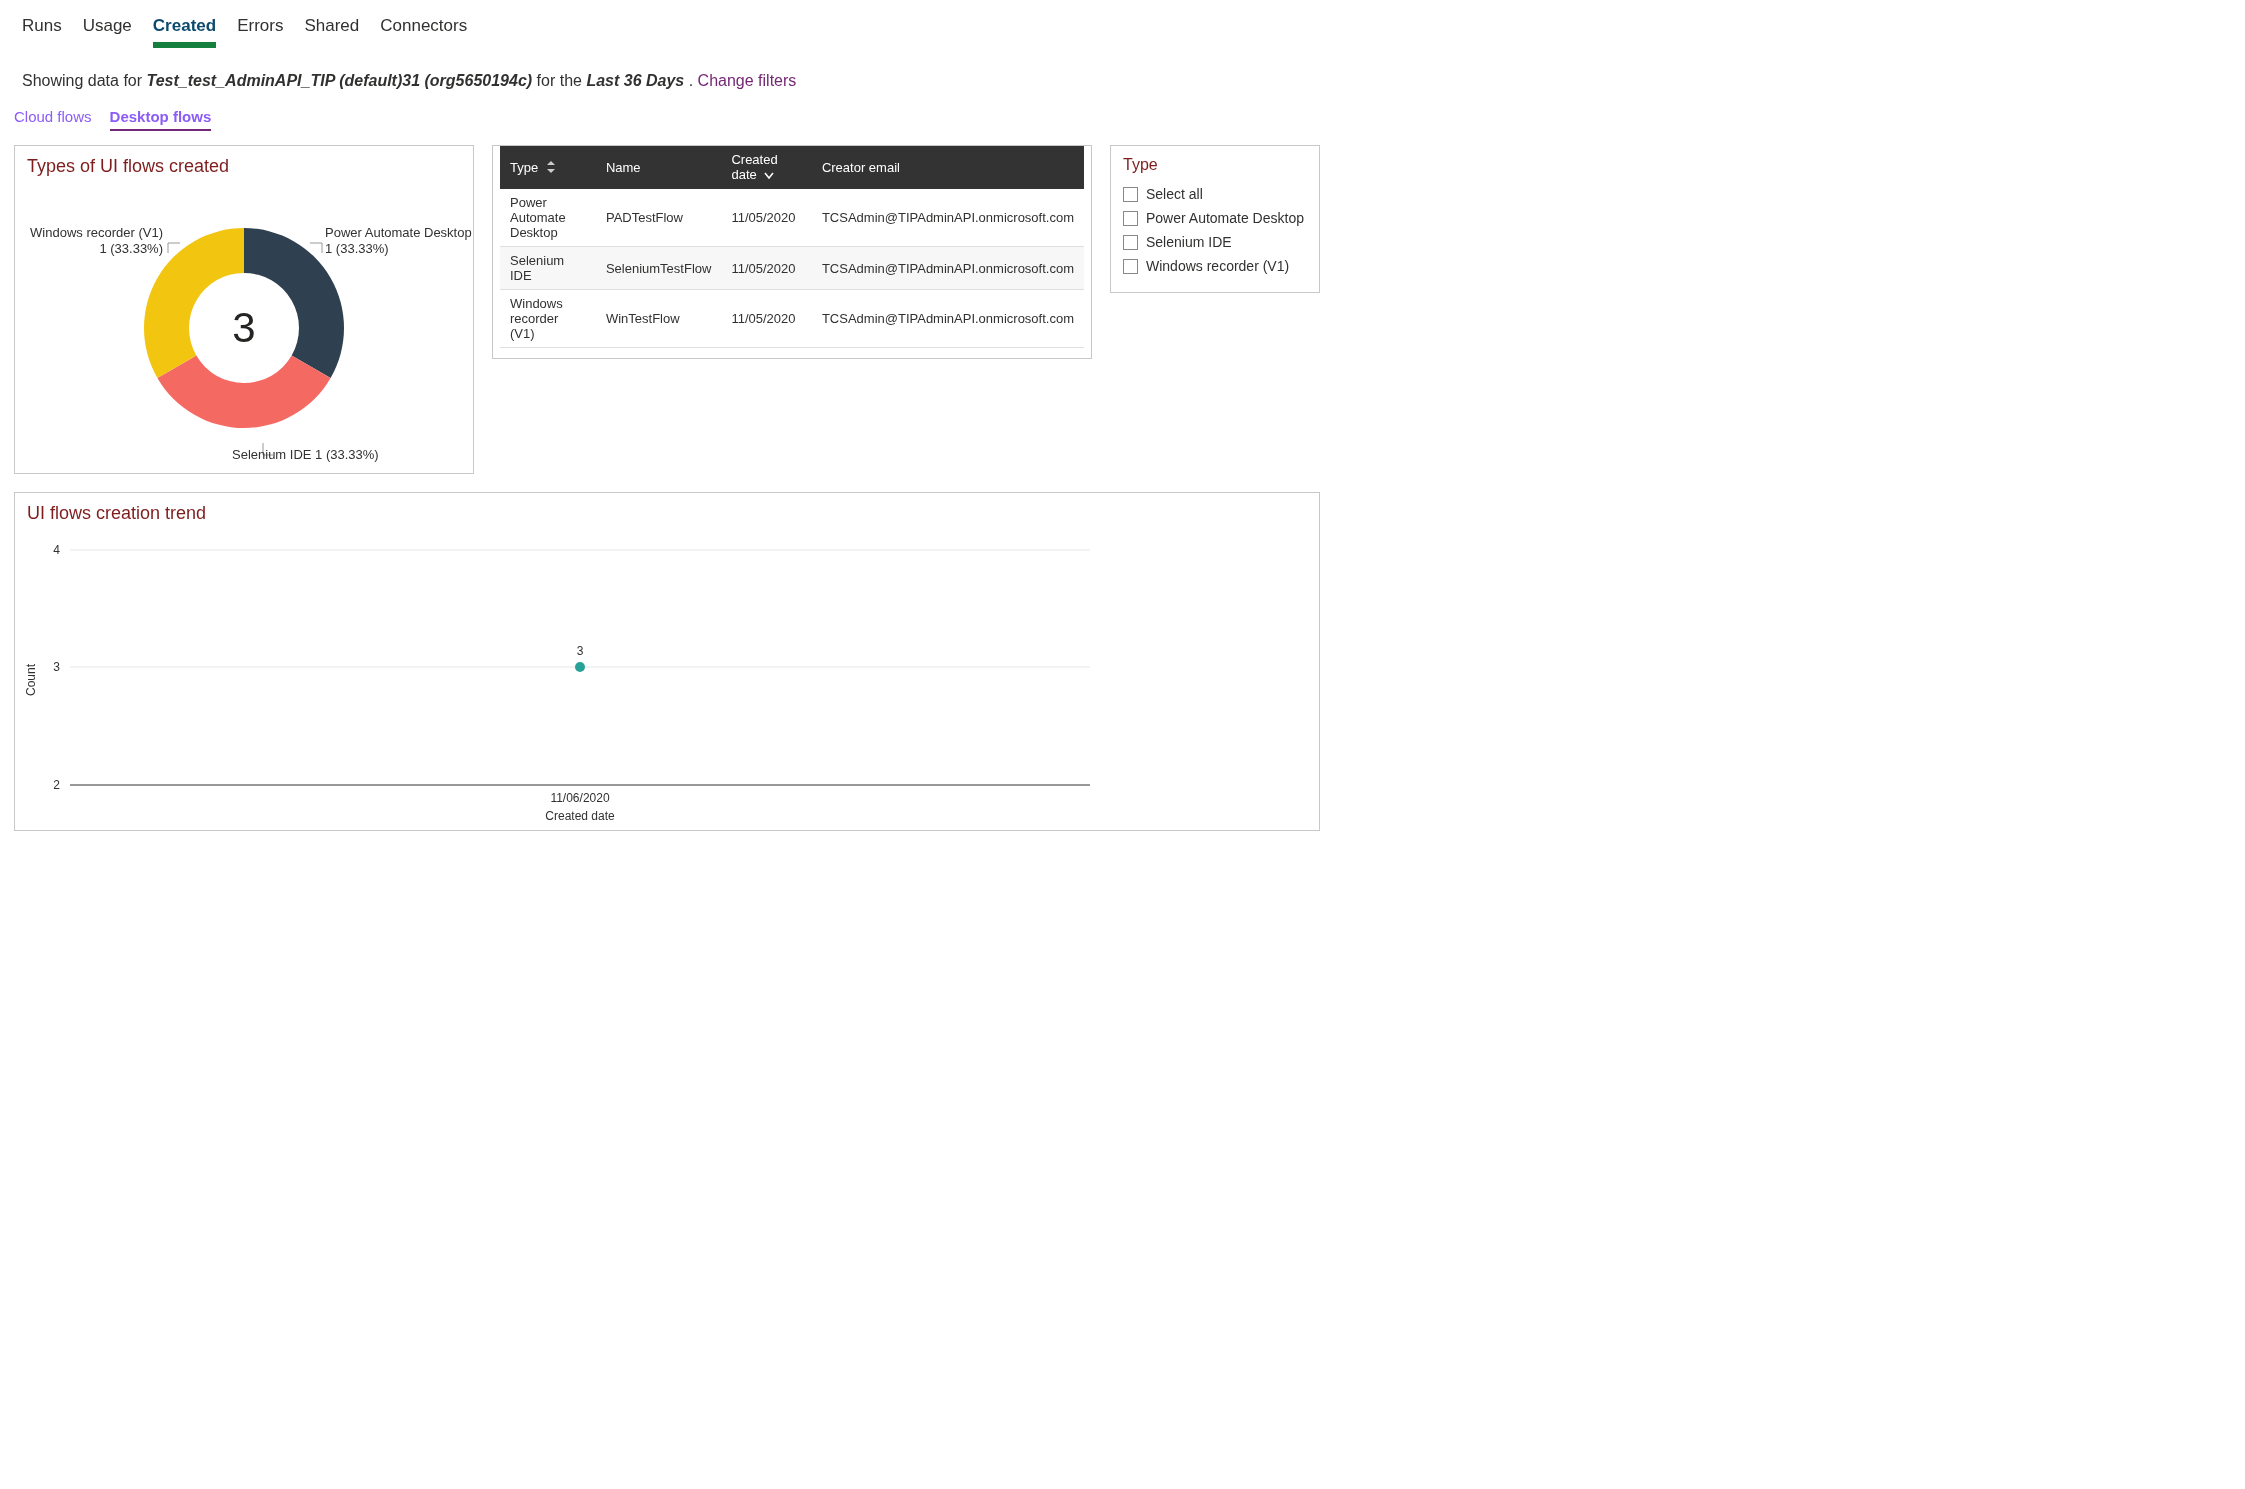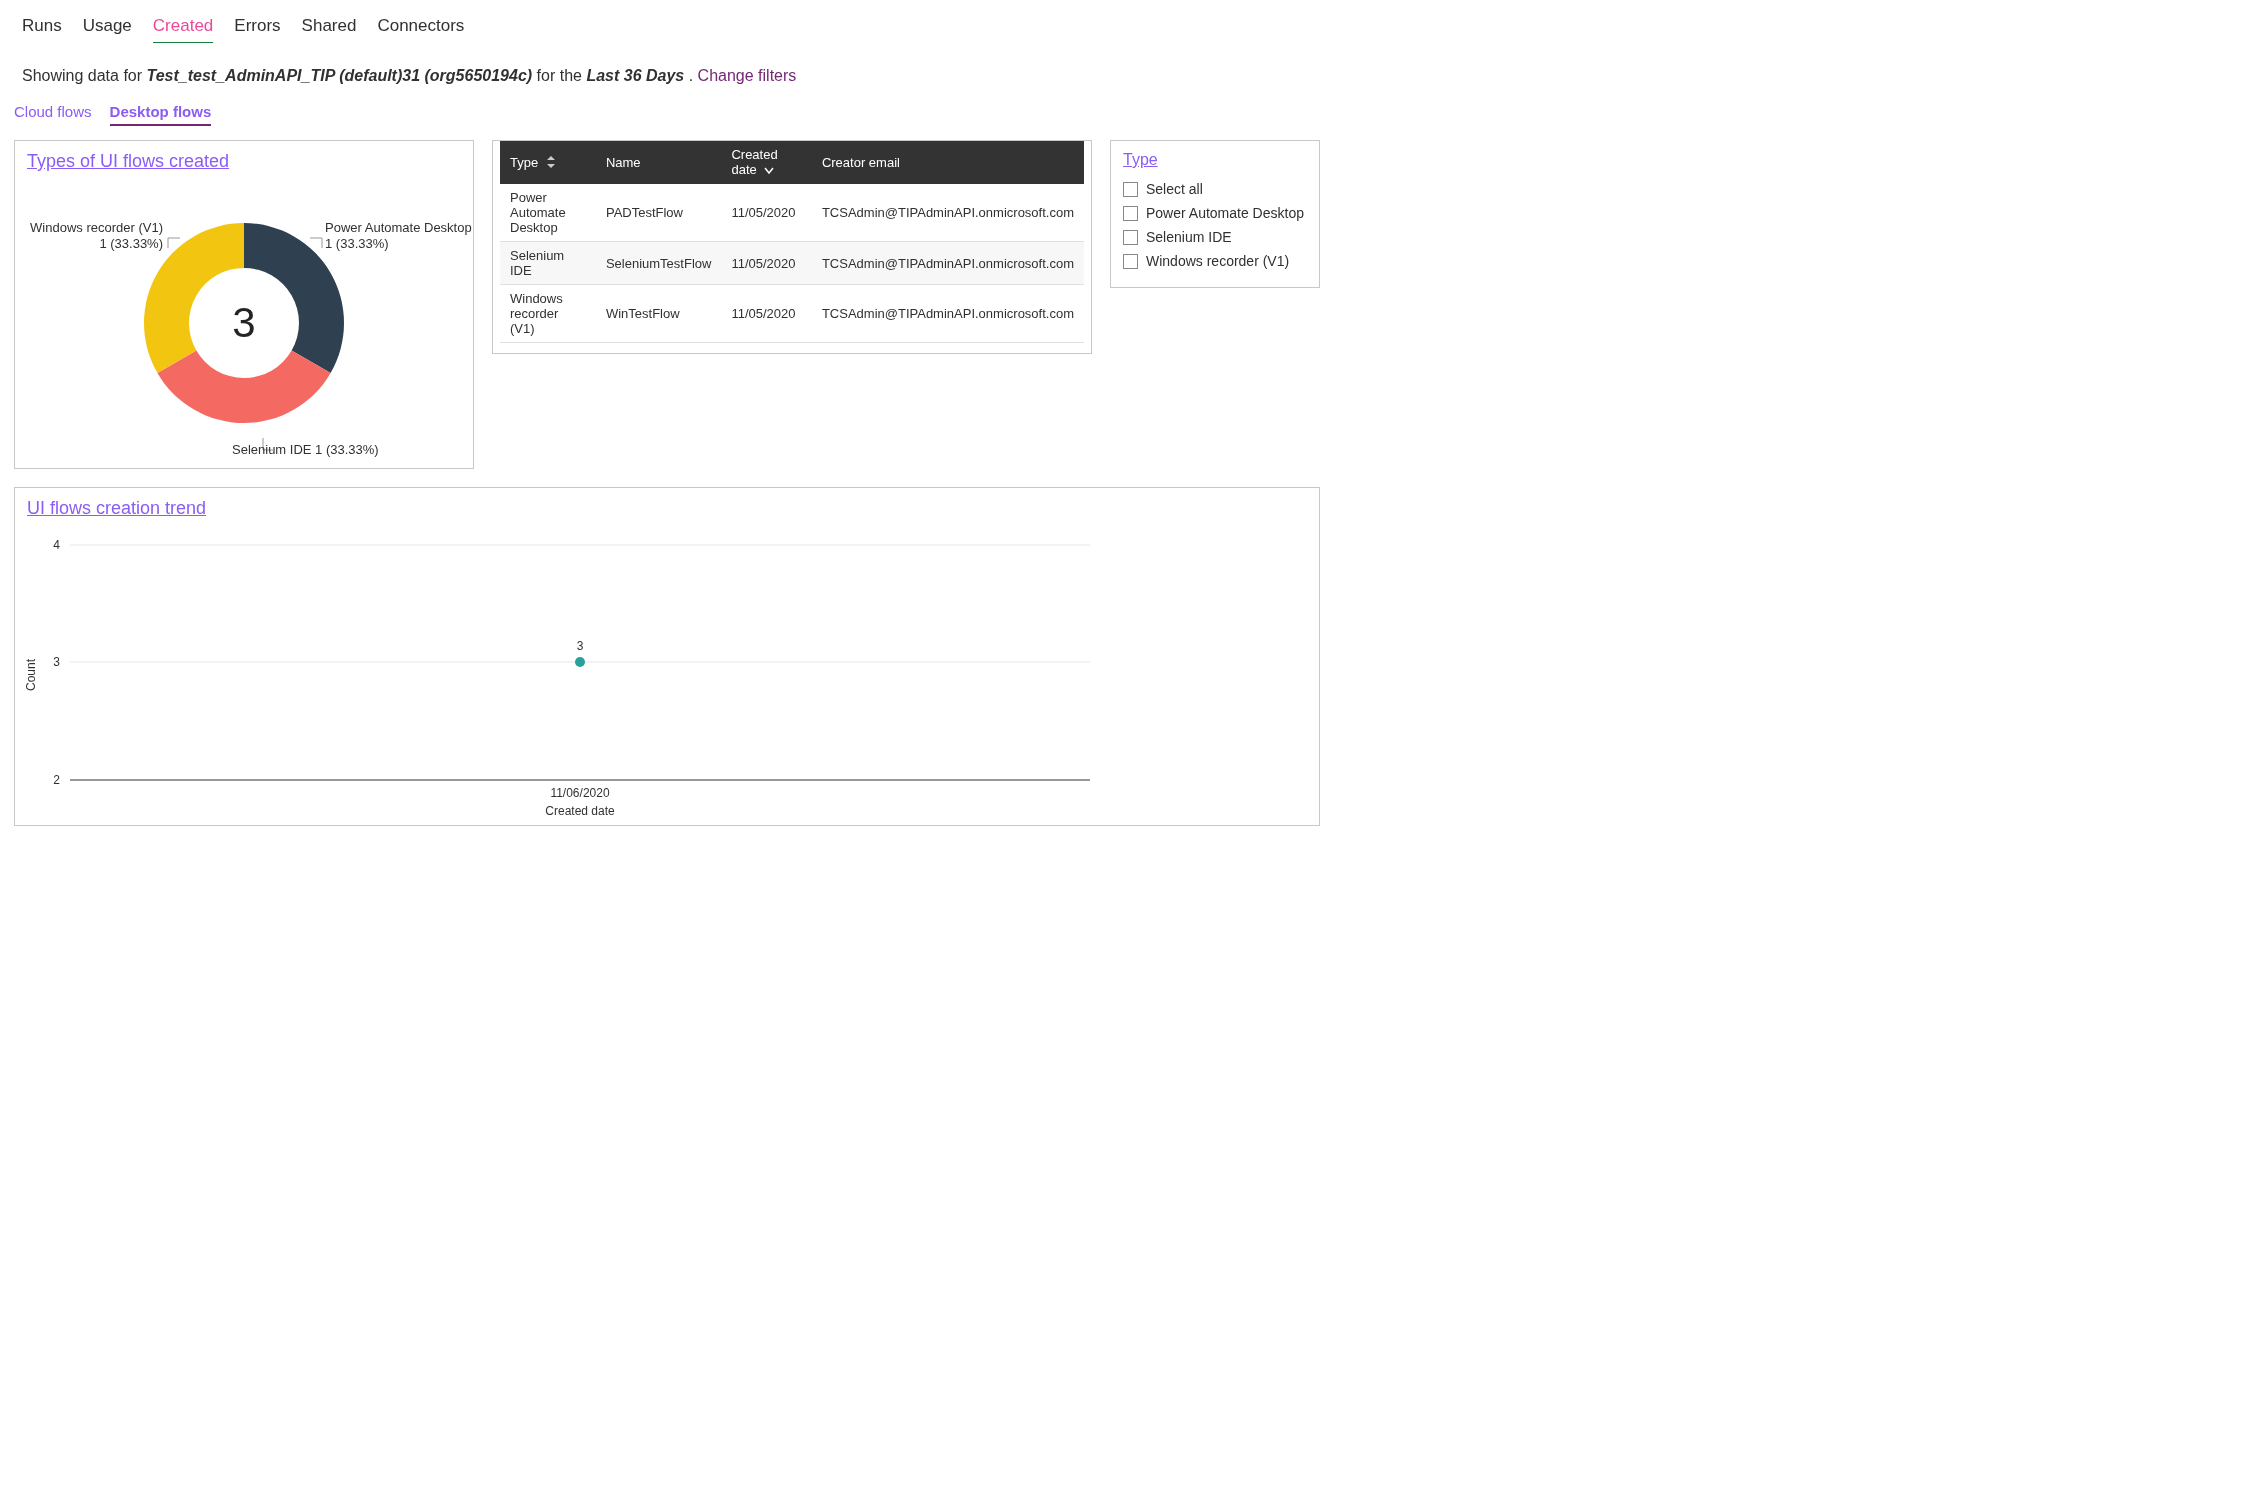--- a/index.html
+++ b/index.html
@@ -16,23 +16,23 @@
     gap: 21px;
     padding: 6px 12px 0 12px;
   }
   .main-tab {
     font-size: 17px;
     color: #323130;
     padding-bottom: 6px;
     cursor: pointer;
   }
   .main-tab.active {
-    font-weight: 400;
-    color: #ec4899;
-    border-bottom: 1px solid #15803d;
+    font-weight: 700;
+    color: #0c4a6e;
+    border-bottom: 6px solid #15803d;
   }
   .filter-line {
     padding: 24px 12px 18px 12px;
     font-size: 16px;
     color: #323130;
   }
   .filter-line .bold { font-weight: 700; font-style: italic; }
   .filter-line .change-link { color: #742774; cursor: pointer; }
   .sub-tabs {
     display: flex;
@@ -57,23 +57,22 @@
     gap: 18px;
     padding: 0 4px;
     align-items: start;
   }
   .panel {
     border: 1px solid #c8c8c8;
     background: #fff;
   }
   .panel-title {
     font-size: 18px;
-    color: #8b5cf6;
+    color: #7f1d1d;
     padding: 10px 12px 6px 12px;
-    text-decoration: underline;
   }
   
   .donut-wrap {
     position: relative;
     height: 290px;
   }
   .donut-svg {
     position: absolute;
     left: 50%;
     top: 50%;

